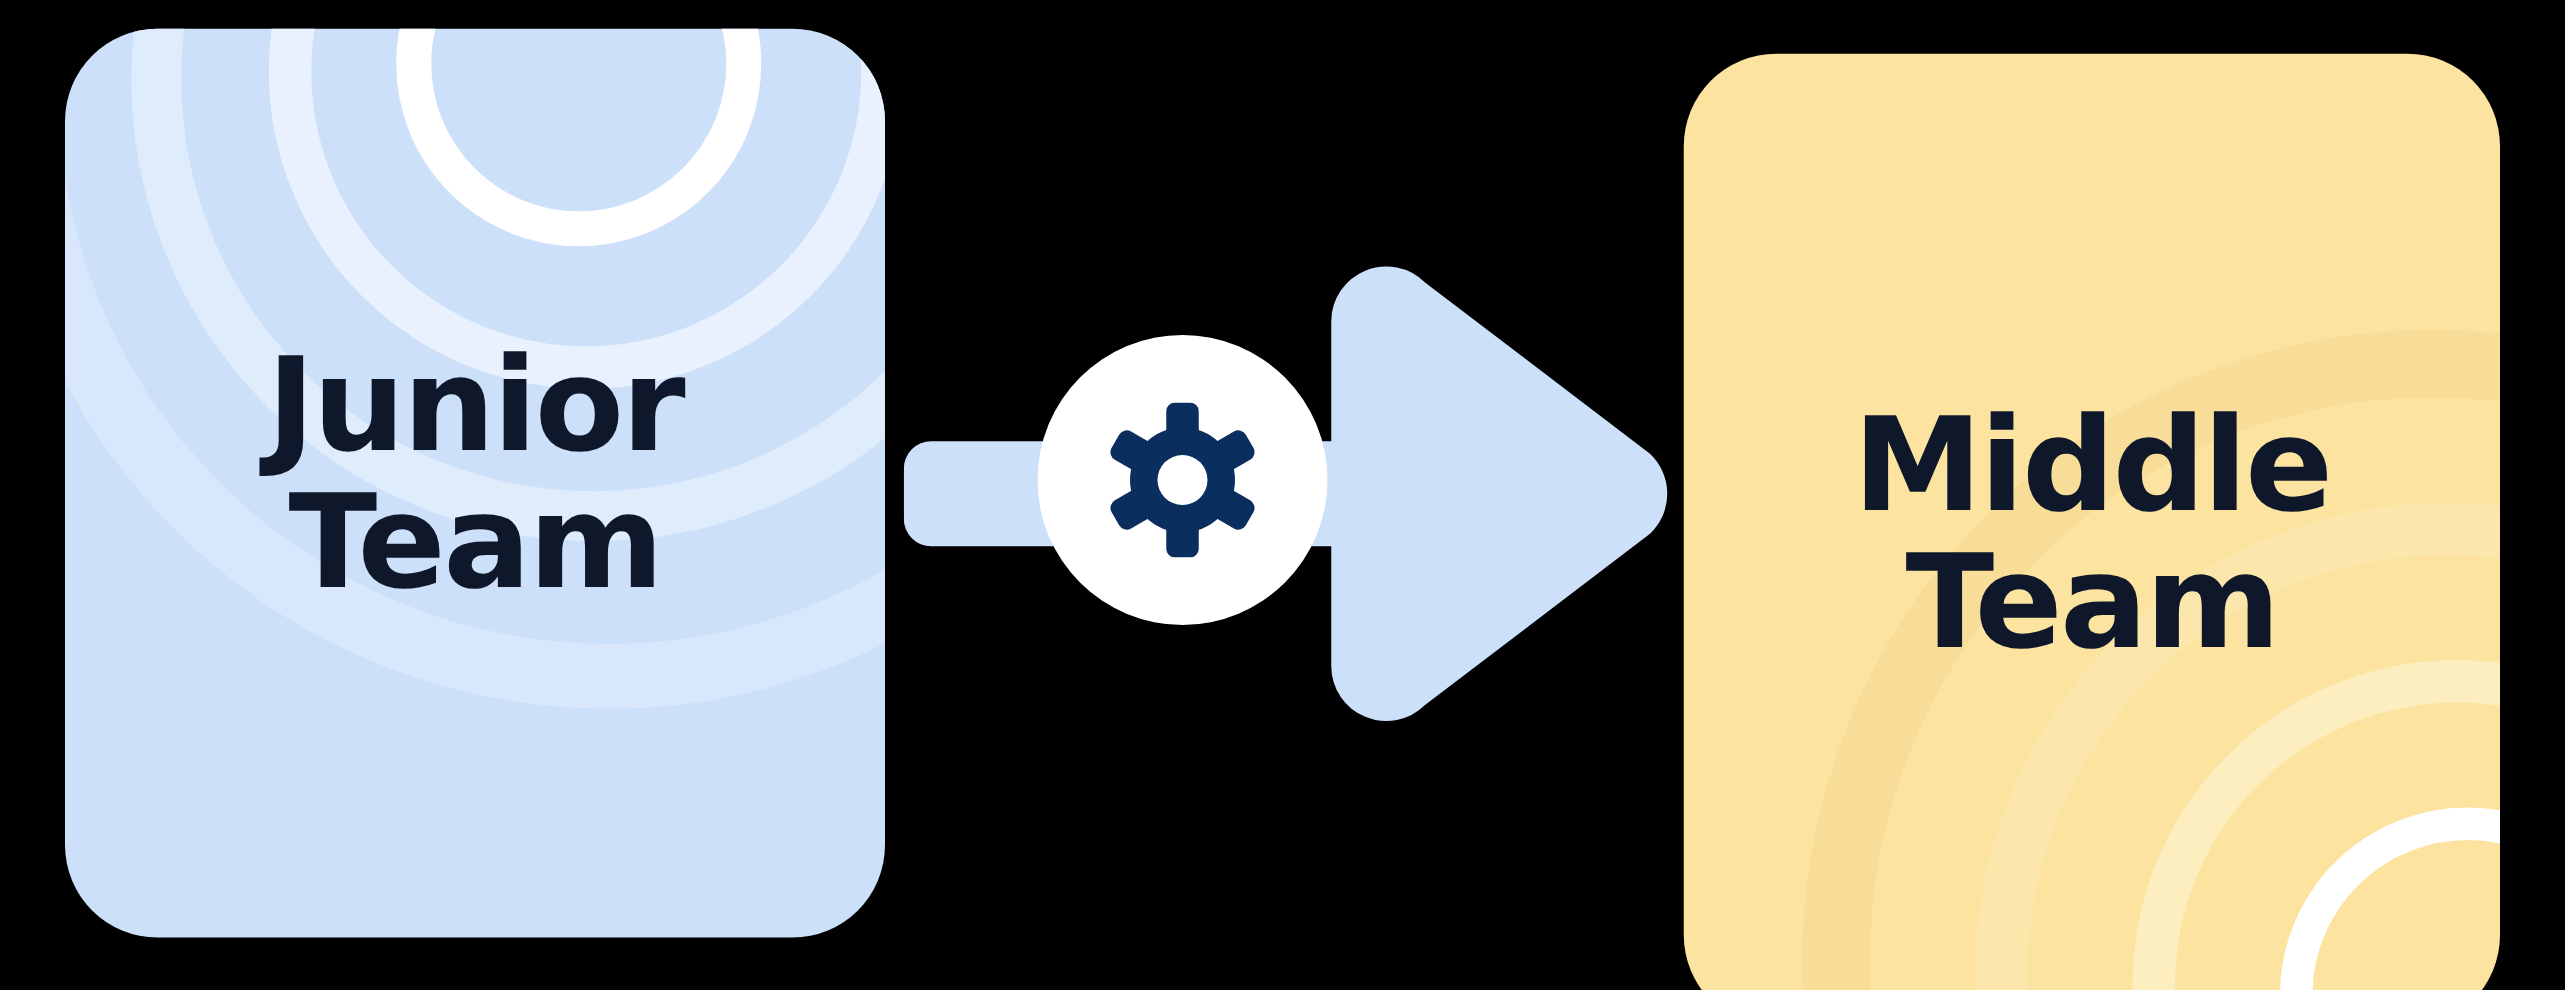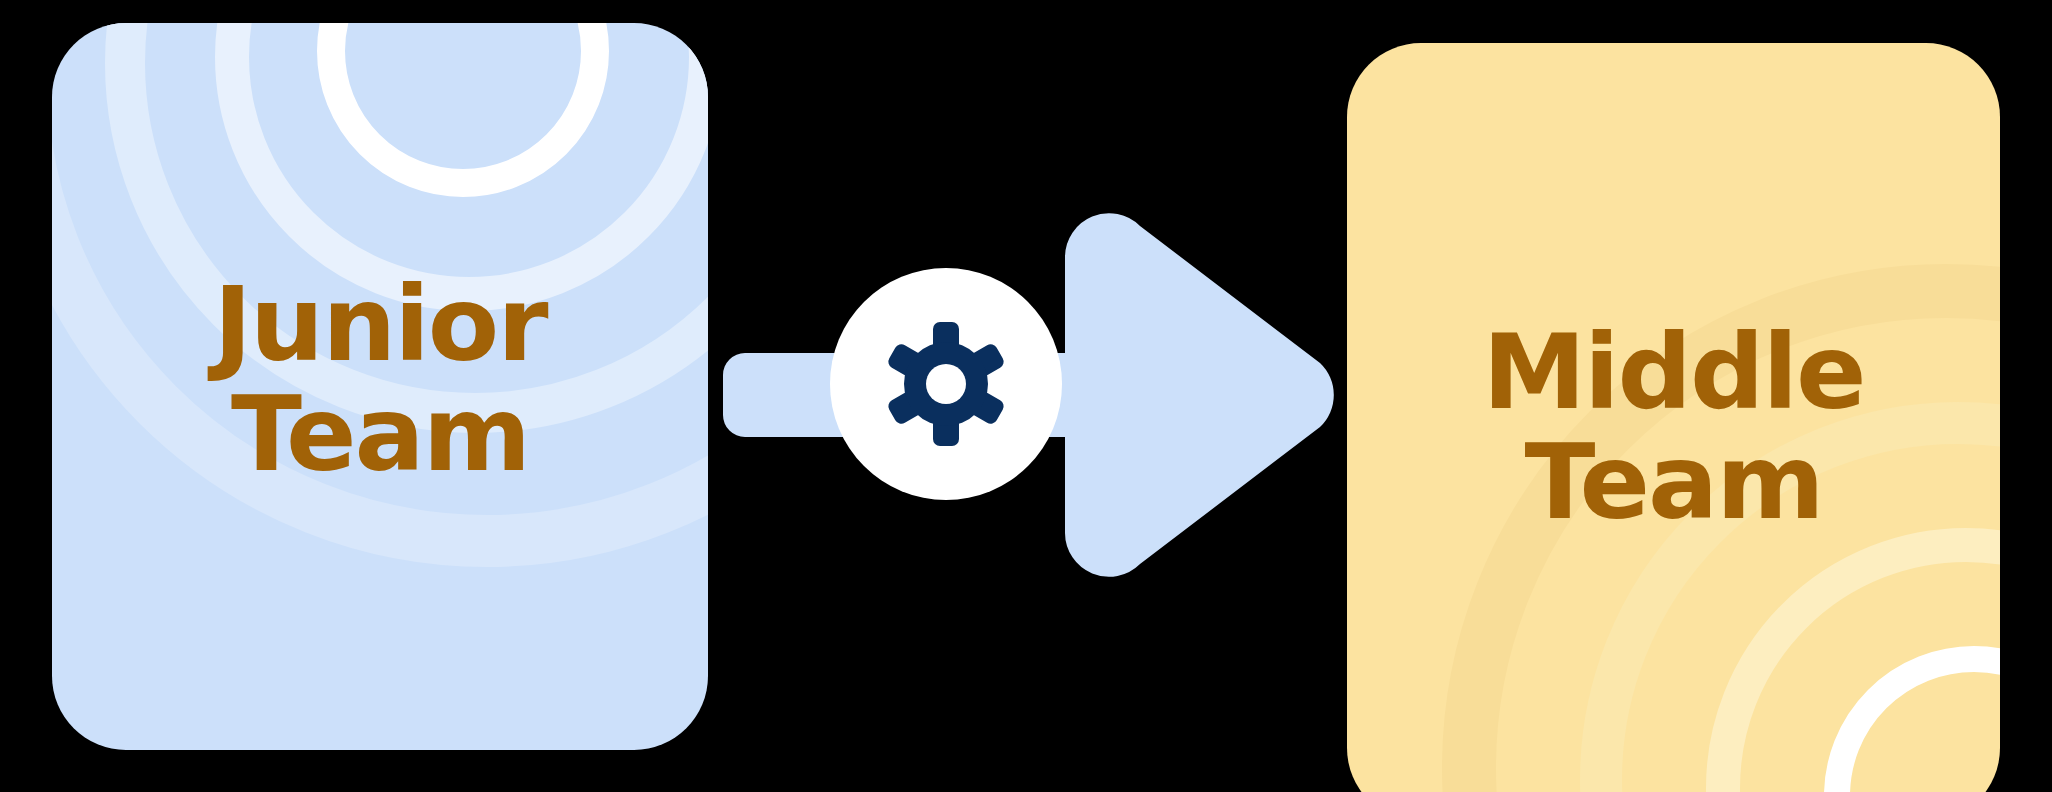--- a/index.html
+++ b/index.html
@@ -61,21 +61,21 @@
   #m-r1 { width: 248px;  height: 248px;  right: -124px; bottom: -124px; border: 26px solid #ffffff; }
 
   
   .card-label {
     position: absolute;
     left: 0;
     right: 0;
     top: 50%;
     transform: translateY(-50%);
     text-align: center;
-    color: #a16207;
+    color: #0f172a;
     font-family: "DejaVu Sans", sans-serif;
     font-weight: bold;
     font-size: 104px;
     line-height: 1.06;
     letter-spacing: -2px;
     z-index: 4;
     white-space: pre-line;
   }
   #label-junior { margin-top: -8px; }
   #label-middle { margin-top: -6px; }

